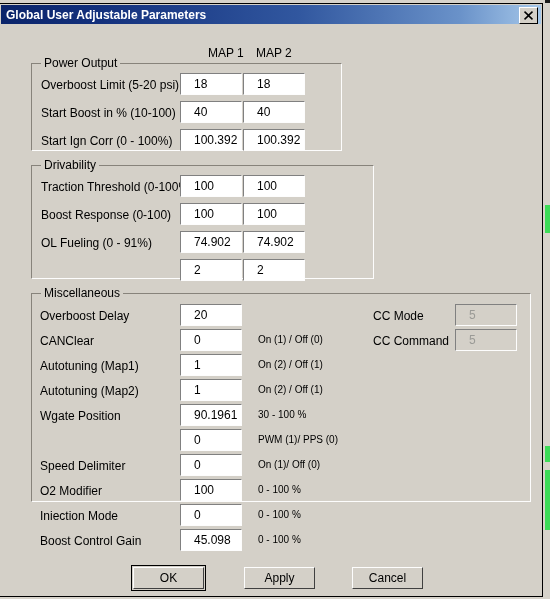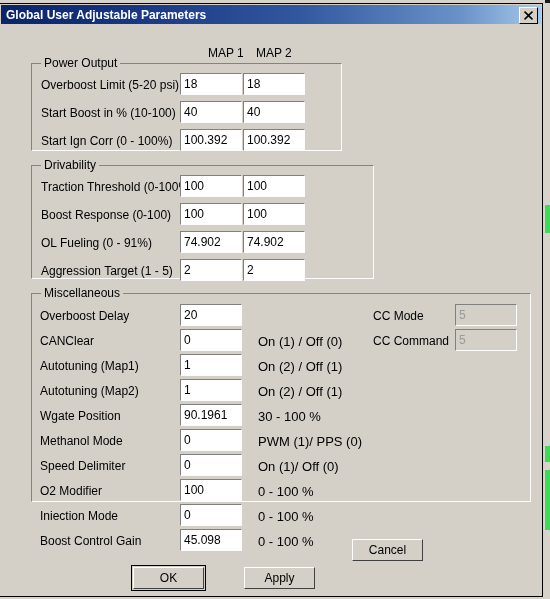--- a/index.html
+++ b/index.html
@@ -63,27 +63,27 @@
 
   .col-head{position:absolute;font-size:12px;white-space:nowrap;}
 
   .row-label{position:absolute;font-size:12px;white-space:nowrap;}
   .row-label.r{text-align:left;}
   .fld{
     position:absolute;box-sizing:border-box;height:22px;
     border-top:1px solid #808080;border-left:1px solid #808080;
     border-right:1px solid #fdfdfd;border-bottom:1px solid #fdfdfd;
     background:#fff;
-    padding-left:3px;
+    padding-left:13px;
     font-family:"Liberation Sans","DejaVu Sans",sans-serif;
     font-size:12px;line-height:20px;color:#000;
     white-space:nowrap;overflow:hidden;cursor:text;
   }
   .fld.disabled{background:#d4d0c8;color:#9a9a96;}
-  .hint{position:absolute;font-size:13px;white-space:nowrap;}
+  .hint{position:absolute;font-size:10px;white-space:nowrap;}
 
   
   .btn{
     position:absolute;height:22px;
     background:#d4d0c8;
     border-top:1px solid #fdfdfd;border-left:1px solid #fdfdfd;
     border-right:1px solid #404040;border-bottom:1px solid #404040;
     box-sizing:border-box;
     font-family:"Liberation Sans","DejaVu Sans",sans-serif;
     font-size:12px;color:#000;
@@ -139,21 +139,20 @@
   <div class="fld" style="left:243px;top:171px;width:62px;">100</div>
 
   <div class="row-label" style="left:41px;top:204px;">Boost Response (0-100)</div>
   <div class="fld" style="left:180px;top:199px;width:62px;">100</div>
   <div class="fld" style="left:243px;top:199px;width:62px;">100</div>
 
   <div class="row-label" style="left:41px;top:232px;">OL Fueling (0 - 91%)</div>
   <div class="fld" style="left:180px;top:227px;width:62px;">74.902</div>
   <div class="fld" style="left:243px;top:227px;width:62px;">74.902</div>
 
-  <div class="row-label" style="left:41px;top:260px;">Aggression Target (1 - 5)</div>
   <div class="fld" style="left:180px;top:255px;width:62px;">2</div>
   <div class="fld" style="left:243px;top:255px;width:62px;">2</div>
 
   <div class="group" style="left:31px;top:289px;width:500px;height:209px;">
     <span class="group-title">Miscellaneous</span>
   </div>
 
   <div class="row-label r" style="left:40px;top:305px;width:135px;">Overboost Delay</div>
   <div class="fld" style="left:180px;top:300px;width:62px;">20</div>
   <div class="hint" style="left:258px;top:305px;"></div>
@@ -167,21 +166,20 @@
   <div class="hint" style="left:258px;top:355px;">On (2) / Off (1)</div>
 
   <div class="row-label r" style="left:40px;top:380px;width:135px;">Autotuning (Map2)</div>
   <div class="fld" style="left:180px;top:375px;width:62px;">1</div>
   <div class="hint" style="left:258px;top:380px;">On (2) / Off (1)</div>
 
   <div class="row-label r" style="left:40px;top:405px;width:135px;">Wgate Position</div>
   <div class="fld" style="left:180px;top:400px;width:62px;">90.1961</div>
   <div class="hint" style="left:258px;top:405px;">30 - 100 %</div>
 
-  <div class="row-label r" style="left:40px;top:430px;width:135px;">Methanol Mode</div>
   <div class="fld" style="left:180px;top:425px;width:62px;">0</div>
   <div class="hint" style="left:258px;top:430px;">PWM (1)/ PPS (0)</div>
 
   <div class="row-label r" style="left:40px;top:455px;width:135px;">Speed Delimiter</div>
   <div class="fld" style="left:180px;top:450px;width:62px;">0</div>
   <div class="hint" style="left:258px;top:455px;">On (1)/ Off (0)</div>
 
   <div class="row-label r" style="left:40px;top:480px;width:135px;">O2 Modifier</div>
   <div class="fld" style="left:180px;top:475px;width:62px;">100</div>
   <div class="hint" style="left:258px;top:480px;">0 - 100 %</div>
@@ -195,15 +193,15 @@
   <div class="hint" style="left:258px;top:530px;">0 - 100 %</div>
 
   <div class="row-label" style="left:373px;top:305px;">CC Mode</div>
   <div class="fld disabled" style="left:455px;top:300px;width:62px;">5</div>
 
   <div class="row-label" style="left:373px;top:330px;">CC Command</div>
   <div class="fld disabled" style="left:455px;top:325px;width:62px;">5</div>
 
   <div class="btn default" style="left:133px;top:563px;width:71px;">OK</div>
   <div class="btn" style="left:244px;top:563px;width:71px;">Apply</div>
-  <div class="btn" style="left:352px;top:535px;width:71px;">Cancel</div>
+  <div class="btn" style="left:352px;top:563px;width:71px;">Cancel</div>
 
 </div>
 
 </body></html>

